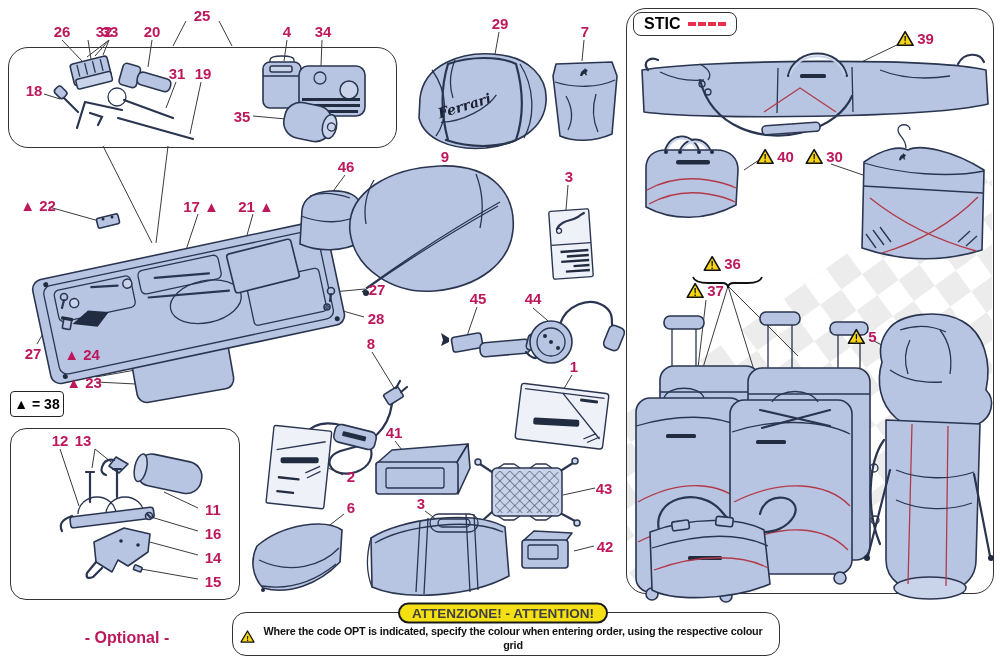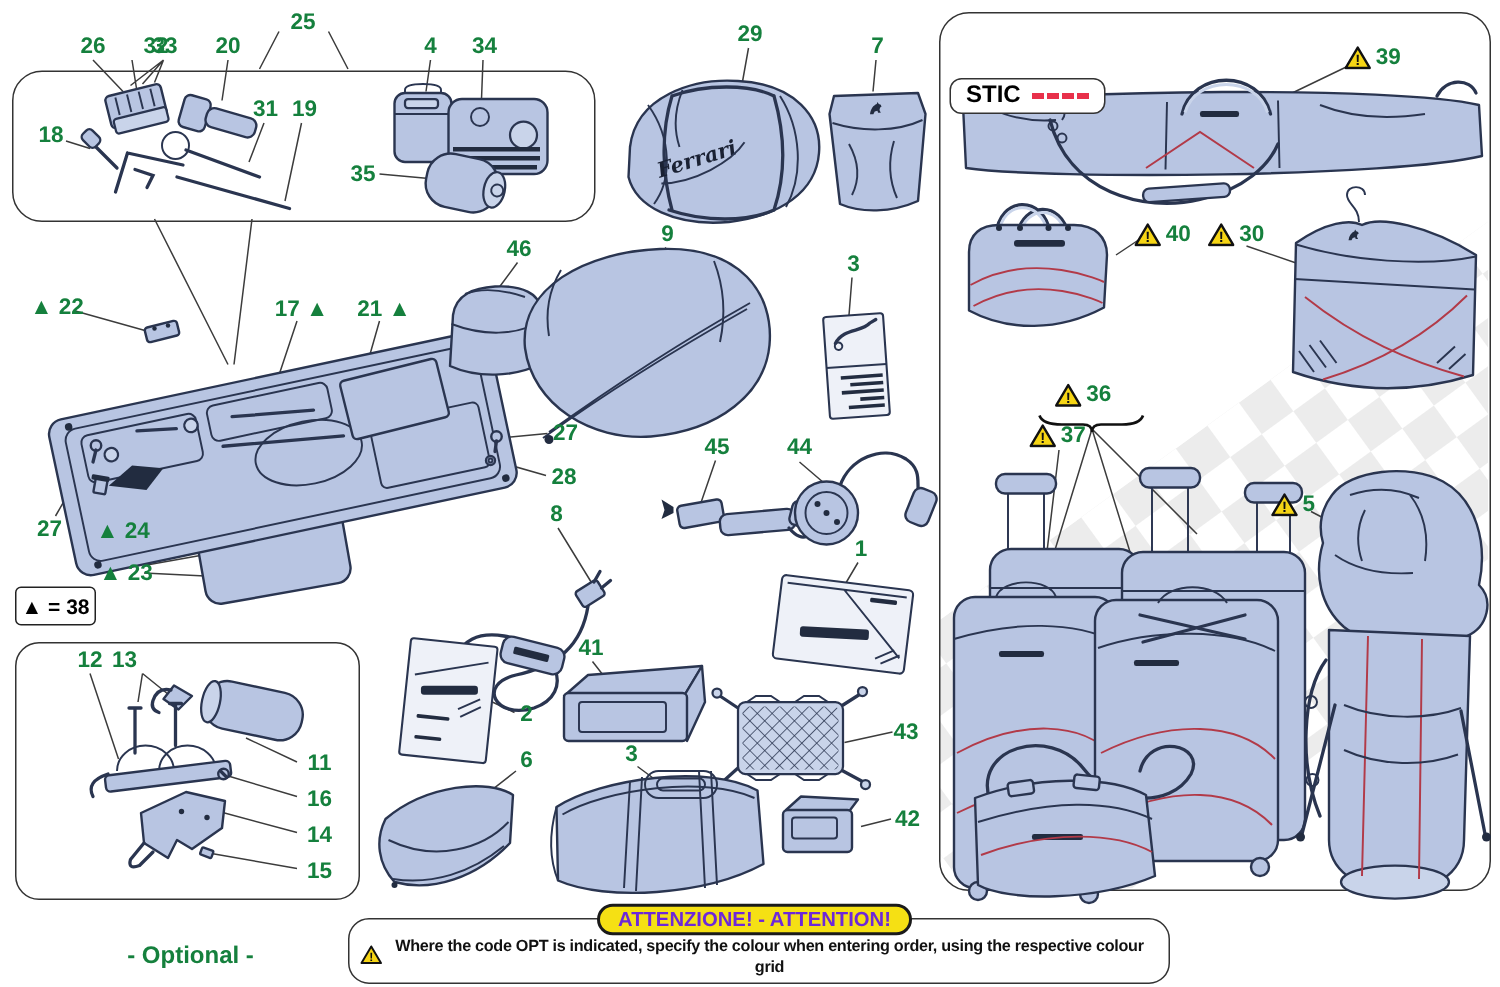--- a/index.html
+++ b/index.html
@@ -1,19 +1,19 @@
 <!DOCTYPE html>
 <html><head>
 <meta charset="utf-8">
 <style>
   html,body{margin:0;padding:0;background:#fff;}
   #page{position:relative;width:1000px;height:658px;background:#fff;overflow:hidden;
         font-family:"Liberation Sans",sans-serif;}
   .box{position:absolute;border:1.6px solid #333;border-radius:20px;background:transparent;z-index:1;}
-  .lbl{position:absolute;font:bold 15px "Liberation Sans",sans-serif;color:#15803d;
+  .lbl{position:absolute;font:bold 15px "Liberation Sans",sans-serif;color:#be185d;
        transform:translate(-50%,-50%);white-space:nowrap;z-index:5;}
   .bg{background:#fff;padding:0 4px;}
   .warn{display:flex;align-items:center;gap:3px;}
   .warn svg{display:block;}
   svg#art{position:absolute;left:0;top:0;z-index:2;}
   .it{fill:#b8c5e2;stroke:#2a3550;stroke-width:1.6;stroke-linejoin:round;}
   .it2{fill:#c9d4ea;stroke:#2a3550;stroke-width:1.5;stroke-linejoin:round;}
   .wh{fill:#eef1f8;stroke:#2a3550;stroke-width:1.4;}
   .dk{fill:#222c40;stroke:none;}
   .nf{fill:none;stroke:#2a3550;stroke-width:1.3;}
@@ -21,29 +21,29 @@
   .rd{fill:none;stroke:#b23a48;stroke-width:1.3;}
   .ln{fill:none;stroke:#3c3c3c;stroke-width:1;}
   #sticbg{position:absolute;left:626px;top:8px;width:366px;height:584px;overflow:hidden;
           border-radius:20px;z-index:0;}
   #checker{position:absolute;left:-70px;top:250px;width:640px;height:220px;
            transform:rotate(-36deg);opacity:.55;
            background-image:conic-gradient(#dcdcdc 25%,transparent 0 50%,#dcdcdc 0 75%,transparent 0);
            background-size:52px 52px;}
   #sticlabel{position:absolute;left:633px;top:12px;border:1.6px solid #333;border-radius:8px;
              padding:2px 10px;display:flex;align-items:center;gap:8px;z-index:5;background:#fff;
-             font:bold 16px "Liberation Sans",sans-serif;margin-top:40px;}
+             font:bold 16px "Liberation Sans",sans-serif;}
   #sticlabel .dashes{display:inline-block;width:38px;border-top:4px dashed #e8304a;height:0;}
   #legend{position:absolute;left:10px;top:391px;width:52px;height:24px;border:1.6px solid #222;
           border-radius:4px;display:flex;align-items:center;justify-content:center;
           font:bold 14px "Liberation Sans",sans-serif;z-index:5;background:#fff;}
   #optlabel{left:127px;top:598px;font-size:16px;margin-top:40px;}
   #att-pill{position:absolute;left:503px;top:613px;transform:translate(-50%,-50%);
             background:#f5e014;border:2px solid #1a1a1a;border-radius:12px;padding:1px 12px;
-            font:bold 13.5px "Liberation Sans",sans-serif;color:#6d28d9;z-index:6;white-space:nowrap;}
+            font:bold 13.5px "Liberation Sans",sans-serif;color:#404040;z-index:6;white-space:nowrap;}
   #att-box{position:absolute;left:232px;top:612px;width:546px;height:42px;border:1.6px solid #333;
            border-radius:14px;background:#fff;z-index:4;}
   #att-text{margin-top:11px;text-align:center;font:bold 10.8px "Liberation Sans",sans-serif;
             letter-spacing:-0.2px;line-height:14px;color:#111;padding:0 10px 0 24px;}
   #att-tri{position:absolute;left:7px;top:17px;}
   .wm{position:absolute;mix-blend-mode:multiply;z-index:8;pointer-events:none;
       font-family:"Liberation Sans",sans-serif;font-weight:bold;white-space:nowrap;}
   #wm1{left:80px;top:228px;font-size:128px;line-height:128px;color:#f5b7c5;letter-spacing:2px;}
   #wm2{left:152px;top:372px;font-size:90px;line-height:96px;color:#f0dde3;letter-spacing:26px;}
 </style>

